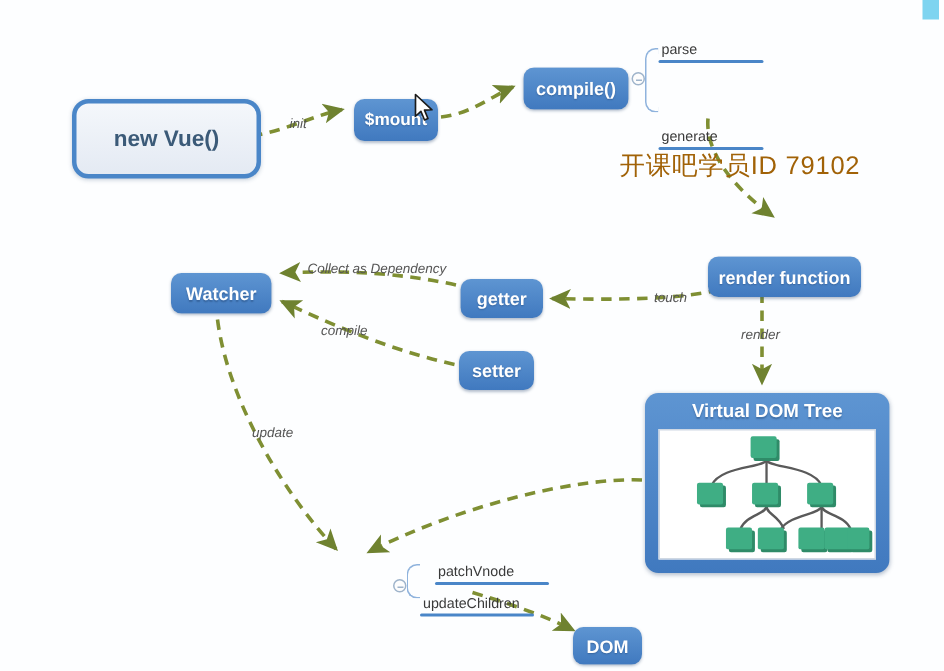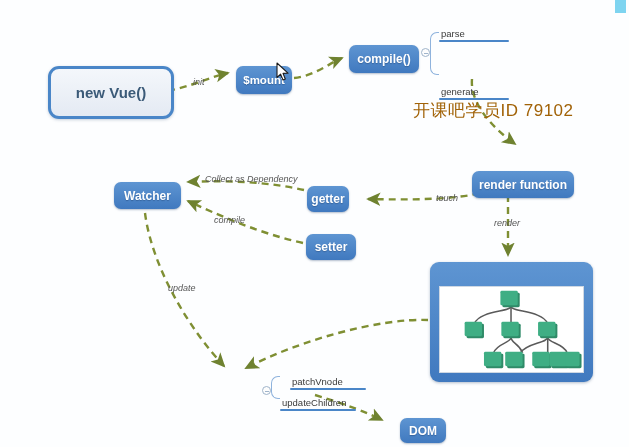--- a/index.html
+++ b/index.html
@@ -38,25 +38,25 @@
     text-shadow:none;
     border-radius:11px;
     font-size:15px;
     box-shadow:0 1px 3px rgba(40,70,110,.25);
   }
 
   #n-newvue{left:48px;top:66px;width:126px;height:53px;}
   #n-mount  {left:236px;top:66px;width:56px;height:28px;font-size:11.5px;}
   #n-compile{left:349px;top:45px;width:70px;height:28px;font-size:12px;}
   #n-render {left:472px;top:151px;width:102px;height:27px;font-size:12px;margin-top:20px;}
-  #n-getter {left:307px;top:186px;width:42px;height:26px;font-size:12px;}
+  #n-getter {left:307px;top:186px;width:55px;height:26px;font-size:12px;}
   #n-setter {left:306px;top:234px;width:50px;height:26px;font-size:12px;}
   #n-watcher{left:114px;top:182px;width:67px;height:27px;font-size:12px;}
   #n-patch  {left:203px;top:373px;width:58px;height:26px;font-size:12px;}
-  #n-dom    {left:400px;top:418px;width:46px;height:25px;font-size:12px;}
+  #n-dom    {left:382px;top:418px;width:46px;height:25px;font-size:12px;}
 
   
   .subgroup{position:absolute;}
   .sub-dot{
     position:absolute;width:9px;height:9px;border-radius:50%;
     border:1px solid #9fb4cb;background:#fdfdfd;box-sizing:border-box;
   }
   .sub-dot:after{
     content:"";position:absolute;left:1.5px;top:3.5px;width:4px;height:1px;background:#9fb4cb;
   }
@@ -198,20 +198,21 @@
       <span class="lbl">patchVnode</span>
       <span class="underline" style="width:76px;"></span>
     </div>
     <div class="sub-item" style="left:18px;top:21px;width:76px;height:20px;">
       <span class="lbl">updateChildren</span>
       <span class="underline" style="width:76px;"></span>
     </div>
   </div>
 
   <div id="vdom">
+    <div class="vtitle">Virtual DOM Tree</div>
     <div class="vbody">
       <svg id="tree" viewBox="0 0 145 88">
         <g stroke="#5a5a5a" stroke-width="1.6" fill="none">
           <path d="M72,20 C72,26 40,24 34,38"></path>
           <path d="M72,20 L72,38"></path>
           <path d="M72,20 C72,26 104,24 110,38"></path>
           <path d="M72,52 C72,58 58,58 54,68"></path>
           <path d="M72,52 C72,58 80,58 84,68"></path>
           <path d="M110,52 C110,58 88,58 82,68"></path>
           <path d="M110,52 L110,68"></path>

